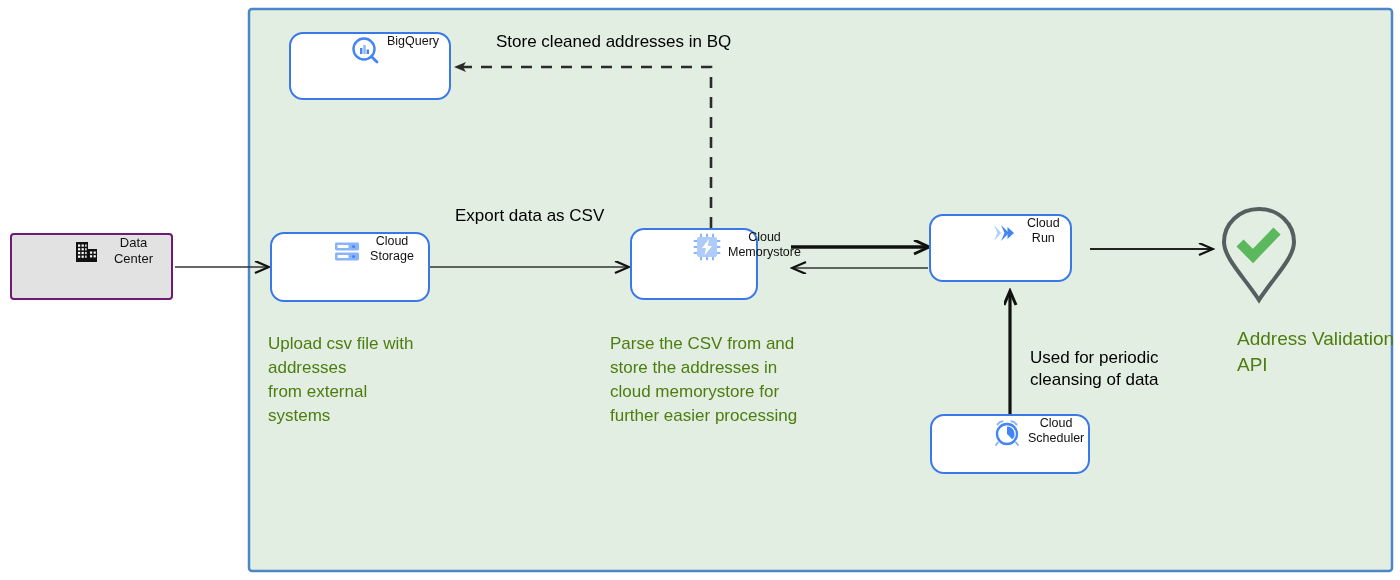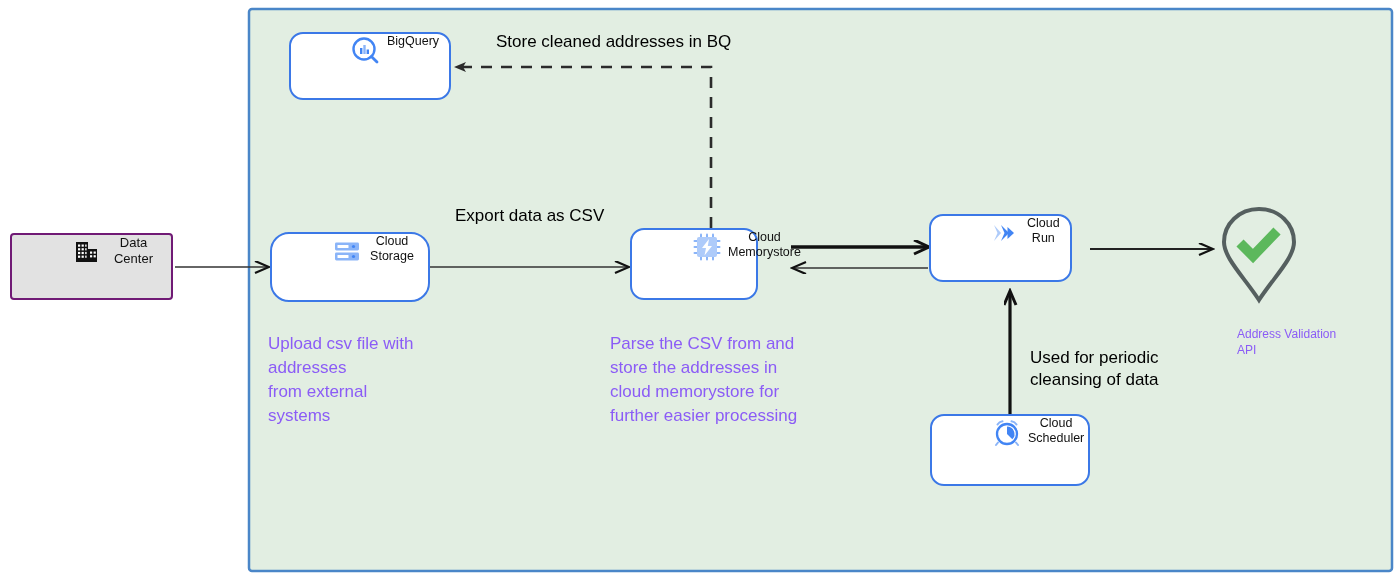--- a/index.html
+++ b/index.html
@@ -67,26 +67,26 @@
   .edge-label {
     position: absolute;
     font-size: 17px;
     color: #000000;
     white-space: pre-line;
     line-height: 1.30;
   }
   .caption {
     position: absolute;
     font-size: 17px;
-    color: #8b5cf6;
+    color: #4d7c0f;
     white-space: pre-line;
     line-height: 1.42;
   }
   .caption.small {
-    font-size: 12px;
+    font-size: 19px;
     line-height: 1.36;
   }
   .pin-wrap {
     position: absolute;
   }
 </style>
 </head>
 <body>
 
 <div id="canvas">
@@ -158,21 +158,21 @@
         <circle cx="13" cy="13" r="10.5" fill="none" stroke="#4285f4" stroke-width="2.4"></circle>
         <line x1="20.4" y1="20.4" x2="26" y2="26" stroke="#4285f4" stroke-width="2.8" stroke-linecap="round"></line>
         <rect x="9" y="12" width="2.4" height="6" fill="#4285f4"></rect>
         <rect x="12.3" y="9" width="2.4" height="9" fill="#8ab4f8"></rect>
         <rect x="15.6" y="13.5" width="2.4" height="4.5" fill="#4285f4"></rect>
       </svg>
     </span>
     <span class="node-label">BigQuery</span>
   </div>
 
-  <div class="node gcp" style="left:270px; top:232px; width:160px; height:70px;border-radius:19px;">
+  <div class="node gcp" style="left:270px; top:232px; width:160px; height:70px;">
     <span class="node-icon">
       <svg width="30" height="30" viewBox="0 0 30 30">
         <rect x="3" y="6.5" width="24" height="8" rx="1.4" fill="#8ab4f8"></rect>
         <rect x="3" y="16.5" width="24" height="8" rx="1.4" fill="#8ab4f8"></rect>
         <rect x="5.5" y="9" width="11" height="3" rx="0.6" fill="#ffffff"></rect>
         <rect x="5.5" y="19" width="11" height="3" rx="0.6" fill="#ffffff"></rect>
         <circle cx="21.5" cy="10.5" r="1.6" fill="#4285f4"></circle>
         <circle cx="21.5" cy="20.5" r="1.6" fill="#4285f4"></circle>
       </svg>
     </span>
@@ -208,21 +208,21 @@
     <span class="node-icon">
       <svg width="32" height="30" viewBox="0 0 32 30">
         <path d="M4 7 L11 15 L4 23 L7.5 15 Z" fill="#aecbfa"></path>
         <path d="M11 7 L19 15 L11 23 L14.5 15 Z" fill="#4285f4"></path>
         <path d="M17.5 9 L24 15 L17.5 21 Z" fill="#4285f4"></path>
       </svg>
     </span>
     <span class="node-label">Cloud Run</span>
   </div>
 
-  <div class="node gcp" style="left:930px; top:414px; width:160px; height:72px;">
+  <div class="node gcp" style="left:930px; top:414px; width:160px; height:60px;">
     <span class="node-icon">
       <svg width="30" height="30" viewBox="0 0 30 30">
         <g stroke="#8ab4f8" stroke-width="2" fill="none" stroke-linecap="round">
           <path d="M5.5 6.5 A7 7 0 0 1 10.5 3.3"></path>
           <path d="M24.5 6.5 A7 7 0 0 0 19.5 3.3"></path>
           <line x1="6" y1="24.5" x2="4" y2="27"></line>
           <line x1="24" y1="24.5" x2="26" y2="27"></line>
         </g>
         <circle cx="15" cy="16" r="10" fill="none" stroke="#4285f4" stroke-width="2.3"></circle>
         <path d="M15 16 L15 8.5 A7.5 7.5 0 0 1 20.3 21.3 Z" fill="#4285f4"></path>

